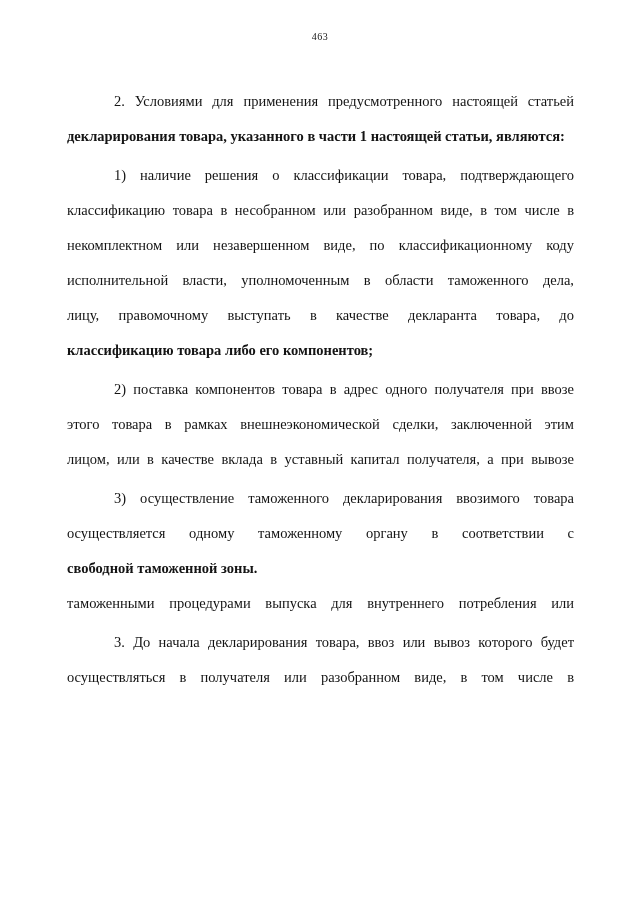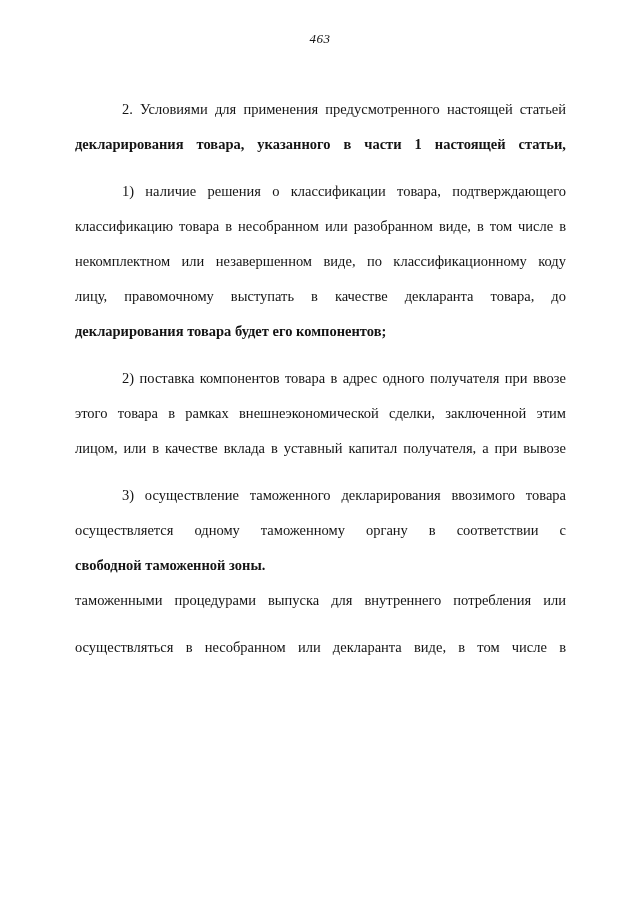--- a/index.html
+++ b/index.html
@@ -15,36 +15,35 @@
     font-family: "Liberation Serif", "DejaVu Serif", serif;
     color: #141414;
     overflow: hidden;
   }
   .page-number {
     position: absolute;
     top: 31px;
     left: 0;
     width: 640px;
     text-align: center;
-    font-size: 13px;
+    font-size: 10px;
     letter-spacing: 0.5px;
     color: #141414;
-    font-style: italic;
   }
   .document-body {
     position: absolute;
     left: 63px;
     top: 80px;
     width: 515px;
     font-size: 14.5px;
     line-height: 35px;
     color: #141414;
   }
   .paragraph {
-    margin: 12px;
+    margin: 4px;
   }
   .line {
     height: 35px;
     text-align: justify;
     text-align-last: justify;
     white-space: normal;
     overflow: hidden;
   }
   .line.first {
     text-indent: 47px;
@@ -61,31 +60,33 @@
   <div class="page-number">463</div>
   <div class="document-body">
       <div class="paragraph">
         <div class="line first">2. Условиями для применения предусмотренного настоящей статьей</div>
         <div class="line no-stretch">декларирования товара, указанного в части 1 настоящей статьи, являются:</div>
       </div>
       <div class="paragraph">
         <div class="line first">1) наличие решения о классификации товара, подтверждающего</div>
         <div class="line">классификацию товара в несобранном или разобранном виде, в том числе в</div>
         <div class="line">некомплектном или незавершенном виде, по классификационному коду</div>
+        <div class="line">исполнительной власти, уполномоченным в области таможенного дела,</div>
         <div class="line">лицу, правомочному выступать в качестве декларанта товара, до</div>
-        <div class="line no-stretch">декларирования товара будет его компонентов;</div>
+        <div class="line no-stretch">классификацию товара либо его компонентов;</div>
       </div>
       <div class="paragraph">
         <div class="line first">2) поставка компонентов товара в адрес одного получателя при ввозе</div>
         <div class="line">этого товара в рамках внешнеэкономической сделки, заключенной этим</div>
         <div class="line">лицом, или в качестве вклада в уставный капитал получателя, а при вывозе</div>
       </div>
       <div class="paragraph">
         <div class="line first">3) осуществление таможенного декларирования ввозимого товара</div>
         <div class="line">осуществляется одному таможенному органу в соответствии с</div>
         <div class="line no-stretch">свободной таможенной зоны.</div>
         <div class="line">таможенными процедурами выпуска для внутреннего потребления или</div>
       </div>
       <div class="paragraph">
-        <div class="line">осуществляться в несобранном или декларанта виде, в том числе в</div>
+        <div class="line first">3. До начала декларирования товара, ввоз или вывоз которого будет</div>
+        <div class="line">осуществляться в получателя или разобранном виде, в том числе в</div>
       </div>
     </div>
 </div>
 
 </body></html>

